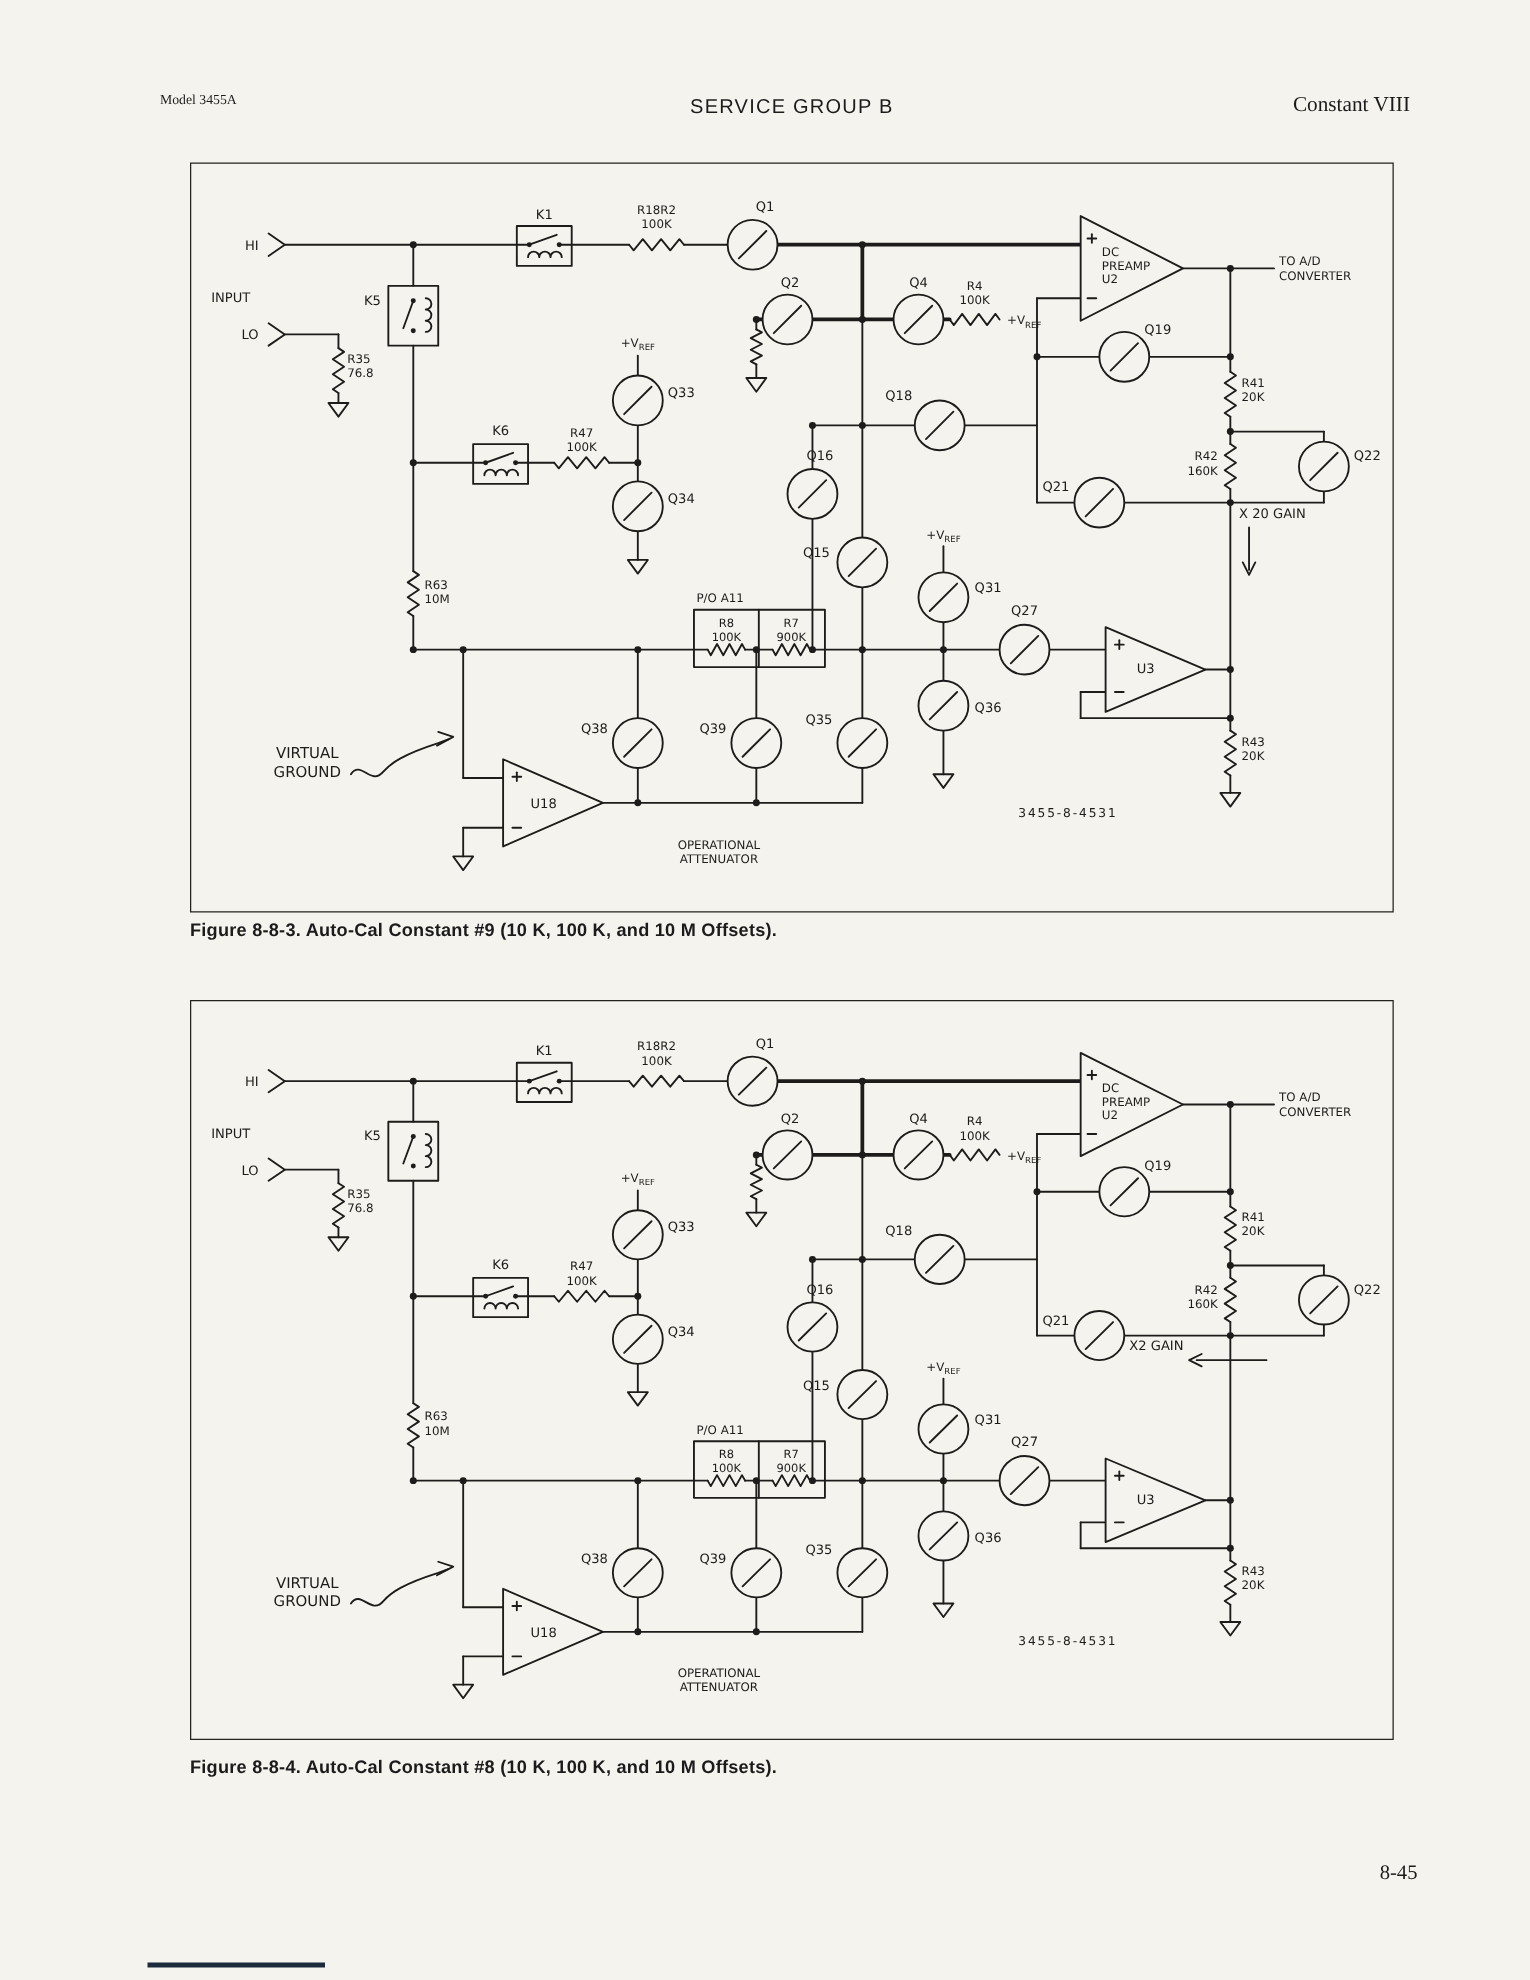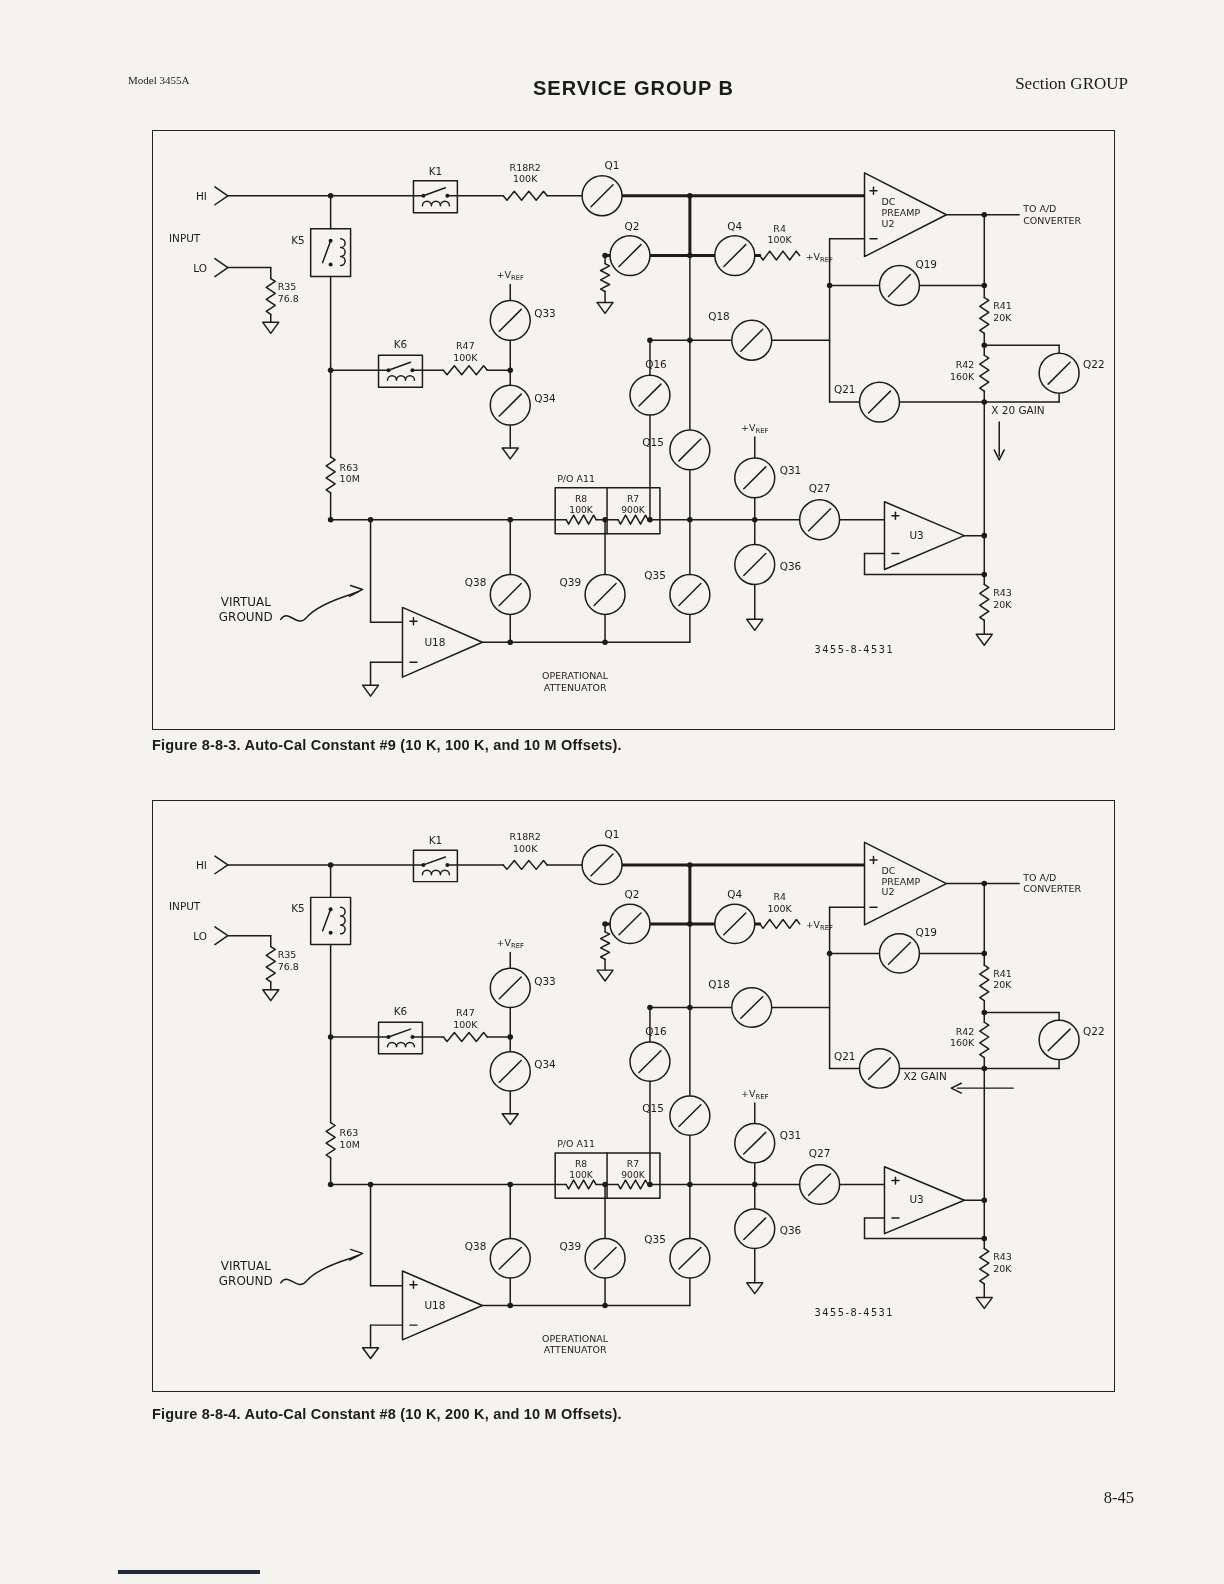--- a/index.html
+++ b/index.html
@@ -2,41 +2,41 @@
 <html><head>
 <meta charset="utf-8">
 <style>
   html,body{margin:0;padding:0;}
   body{
     width:1224px;height:1584px;position:relative;overflow:hidden;
     background:#f5f3ee;color:#1b1b1b;
     font-family:"Liberation Sans",sans-serif;
   }
   .hdr-left{position:absolute;left:128px;top:74px;font-family:"Liberation Serif",serif;font-size:11px;}
-  .hdr-center{position:absolute;left:152px;width:963px;top:77px;text-align:center;font-weight:bold;font-size:20px;letter-spacing:1px;}
+  .hdr-center{position:absolute;left:152px;width:963px;top:77px;text-align:center;font-weight:normal;font-size:16px;letter-spacing:1px;}
   .hdr-right{position:absolute;right:96px;top:74px;font-family:"Liberation Serif",serif;font-size:17px;}
   .figbox{position:absolute;left:152px;width:963px;border:1.6px solid #23221f;box-sizing:border-box;}
   #fig1-box{top:130px;height:600px;}
   #fig2-box{top:800px;height:592px;}
   .figbox svg{display:block;width:100%;height:100%;}
   .caption{position:absolute;left:152px;width:963px;text-align:left;font-weight:bold;font-size:14.5px;letter-spacing:.2px;}
   #cap1{top:737px;}
   #cap2{top:1406px;}
   .pagenum{position:absolute;right:90px;top:1488px;font-family:"Liberation Serif",serif;font-size:16.5px;}
   .footmark{position:absolute;left:118px;top:1570px;width:142px;height:3.5px;background:#1c2b3c;}
   svg text{font-family:"DejaVu Sans",sans-serif;}
 </style>
 </head>
 <body>
 
 <div>
 
   <div class="hdr-left">Model 3455A</div>
   <div class="hdr-center">SERVICE GROUP B</div>
-  <div class="hdr-right">Section GROUP</div>
+  <div class="hdr-right">Constant VIII</div>
 
   <div class="figbox" id="fig1-box">
     <svg id="fig1-svg" viewBox="0 0 963 600" preserveAspectRatio="none">
         <g stroke="#1d1c1a" fill="none" stroke-width="1.5" stroke-linecap="round" stroke-linejoin="round">
           <line x1="75" y1="65" x2="271" y2="65" stroke-width="1.5"></line>
           <line x1="295" y1="65" x2="351" y2="65" stroke-width="1.5"></line>
           <line x1="395" y1="65" x2="430" y2="65" stroke-width="1.5"></line>
           <line x1="430" y1="65" x2="450" y2="65" stroke-width="1.5"></line>
           <line x1="450" y1="65" x2="713" y2="65" stroke-width="3"></line>
           <line x1="178" y1="65" x2="178" y2="98" stroke-width="1.5"></line>
@@ -448,17 +448,17 @@
           <text x="334" y="457" font-size="10.5" text-anchor="end" fill="#1d1c1a" stroke="none"><tspan x="334">Q38</tspan></text>
           <text x="429" y="457" font-size="10.5" text-anchor="end" fill="#1d1c1a" stroke="none"><tspan x="429">Q39</tspan></text>
           <text x="514" y="450" font-size="10.5" text-anchor="end" fill="#1d1c1a" stroke="none"><tspan x="514">Q35</tspan></text>
           <text x="93" y="477" font-size="12" text-anchor="middle" fill="#1d1c1a" stroke="none"><tspan x="93">VIRTUAL</tspan><tspan x="93" dy="15">GROUND</tspan></text>
           <text x="272" y="517" font-size="10.5" text-anchor="start" fill="#1d1c1a" stroke="none"><tspan x="272">U18</tspan></text>
           <text x="423" y="550" font-size="9.5" text-anchor="middle" fill="#1d1c1a" stroke="none"><tspan x="423">OPERATIONAL</tspan><tspan x="423" dy="11.5">ATTENUATOR</tspan></text>
           <text x="663" y="524" font-size="9.8" text-anchor="start" fill="#1d1c1a" stroke="none" letter-spacing="1.5"><tspan x="663">3455-8-4531</tspan></text>
         </g>
       </svg>
   </div>
-  <div class="caption" id="cap2">Figure 8-8-4. Auto-Cal Constant #8 (10 K, 200 K, and 10 M Offsets).</div>
+  <div class="caption" id="cap2">Figure 8-8-4. Auto-Cal Constant #8 (10 K, 100 K, and 10 M Offsets).</div>
 
   <div class="pagenum">8-45</div>
   <div class="footmark"></div>
 </div>
 
 </body></html>

